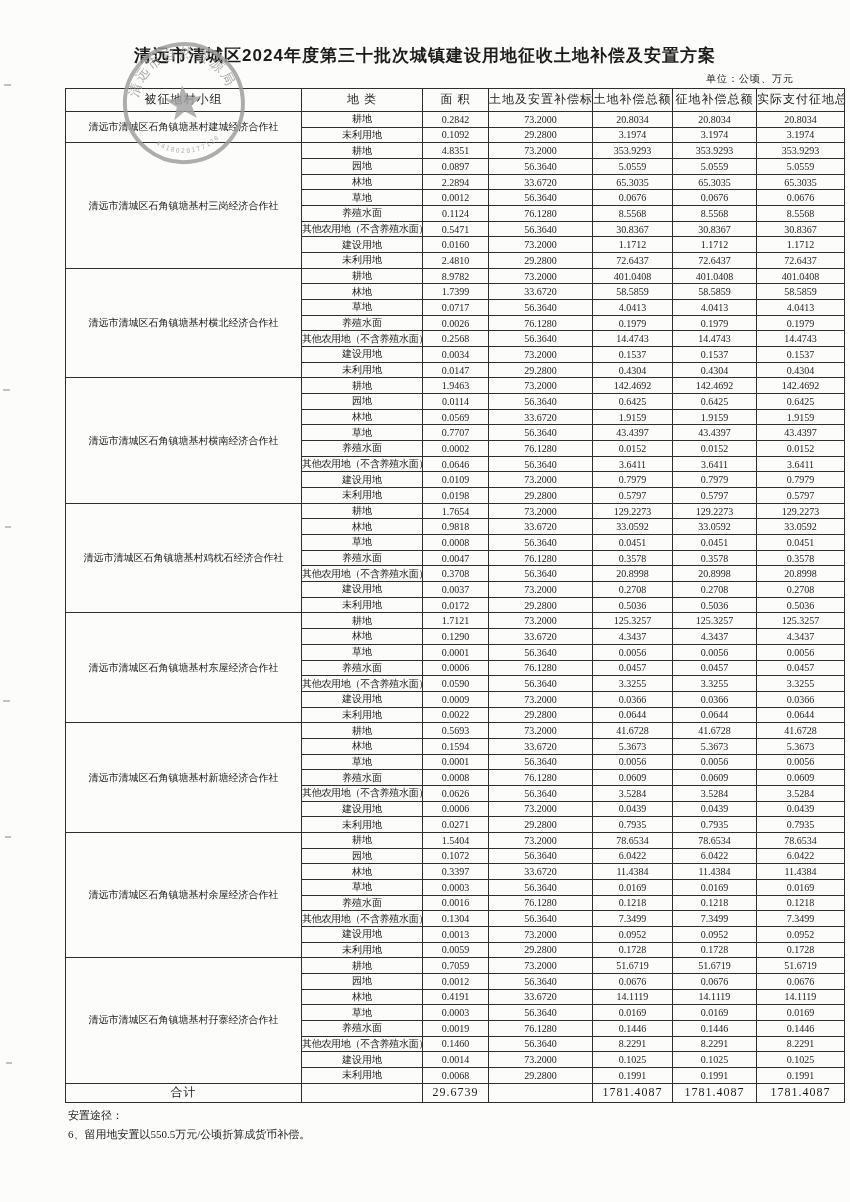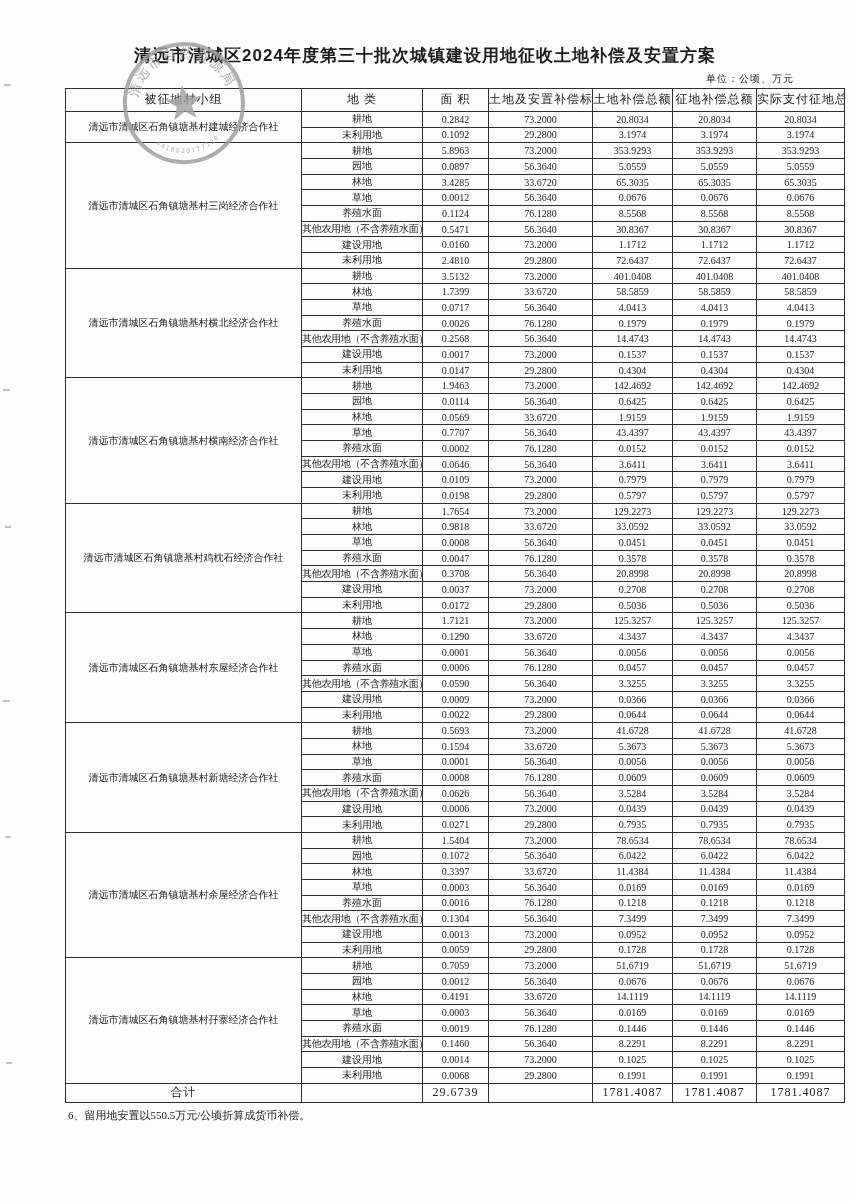--- a/index.html
+++ b/index.html
@@ -87,37 +87,37 @@
           <td class="land">未利用地</td>
           <td class="num">0.1092</td>
           <td class="num">29.2800</td>
           <td class="num">3.1974</td>
           <td class="num">3.1974</td>
           <td class="num">3.1974</td>
         </tr>
         <tr class="data-row">
           <td rowspan="8" class="group-name">清远市清城区石角镇塘基村三岗经济合作社</td>
           <td class="land">耕地</td>
-          <td class="num">5.8963</td>
+          <td class="num">4.8351</td>
           <td class="num">73.2000</td>
           <td class="num">353.9293</td>
           <td class="num">353.9293</td>
           <td class="num">353.9293</td>
         </tr>
         <tr class="data-row">
           <td class="land">园地</td>
           <td class="num">0.0897</td>
           <td class="num">56.3640</td>
           <td class="num">5.0559</td>
           <td class="num">5.0559</td>
           <td class="num">5.0559</td>
         </tr>
         <tr class="data-row">
           <td class="land">林地</td>
-          <td class="num">3.4285</td>
+          <td class="num">2.2894</td>
           <td class="num">33.6720</td>
           <td class="num">65.3035</td>
           <td class="num">65.3035</td>
           <td class="num">65.3035</td>
         </tr>
         <tr class="data-row">
           <td class="land">草地</td>
           <td class="num">0.0012</td>
           <td class="num">56.3640</td>
           <td class="num">0.0676</td>
@@ -152,21 +152,21 @@
           <td class="land">未利用地</td>
           <td class="num">2.4810</td>
           <td class="num">29.2800</td>
           <td class="num">72.6437</td>
           <td class="num">72.6437</td>
           <td class="num">72.6437</td>
         </tr>
         <tr class="data-row">
           <td rowspan="7" class="group-name">清远市清城区石角镇塘基村横北经济合作社</td>
           <td class="land">耕地</td>
-          <td class="num">3.5132</td>
+          <td class="num">8.9782</td>
           <td class="num">73.2000</td>
           <td class="num">401.0408</td>
           <td class="num">401.0408</td>
           <td class="num">401.0408</td>
         </tr>
         <tr class="data-row">
           <td class="land">林地</td>
           <td class="num">1.7399</td>
           <td class="num">33.6720</td>
           <td class="num">58.5859</td>
@@ -192,21 +192,21 @@
         <tr class="data-row">
           <td class="land land-small">其他农用地（不含养殖水面）</td>
           <td class="num">0.2568</td>
           <td class="num">56.3640</td>
           <td class="num">14.4743</td>
           <td class="num">14.4743</td>
           <td class="num">14.4743</td>
         </tr>
         <tr class="data-row">
           <td class="land">建设用地</td>
-          <td class="num">0.0017</td>
+          <td class="num">0.0034</td>
           <td class="num">73.2000</td>
           <td class="num">0.1537</td>
           <td class="num">0.1537</td>
           <td class="num">0.1537</td>
         </tr>
         <tr class="data-row">
           <td class="land">未利用地</td>
           <td class="num">0.0147</td>
           <td class="num">29.2800</td>
           <td class="num">0.4304</td>
@@ -600,16 +600,17 @@
     </defs>
     <text font-size="13.5" fill="#9a9a9a" letter-spacing="2" font-family="Liberation Serif, DejaVu Serif, serif">
       <textPath href="#sealArcTop" startOffset="50%" text-anchor="middle">清远市自然资源局</textPath>
     </text>
     <text font-size="6.5" fill="#a5a5a5" letter-spacing="1.5" font-family="DejaVu Sans Mono, monospace">
       <textPath href="#sealArcBottom" startOffset="50%" text-anchor="middle">4418020177120</textPath>
     </text>
   </svg>
 
   <div class="footnotes">
+    <div>安置途径：</div>
     <div>6、留用地安置以550.5万元/公顷折算成货币补偿。</div>
   </div>
 
 </div>
 
 </body></html>

